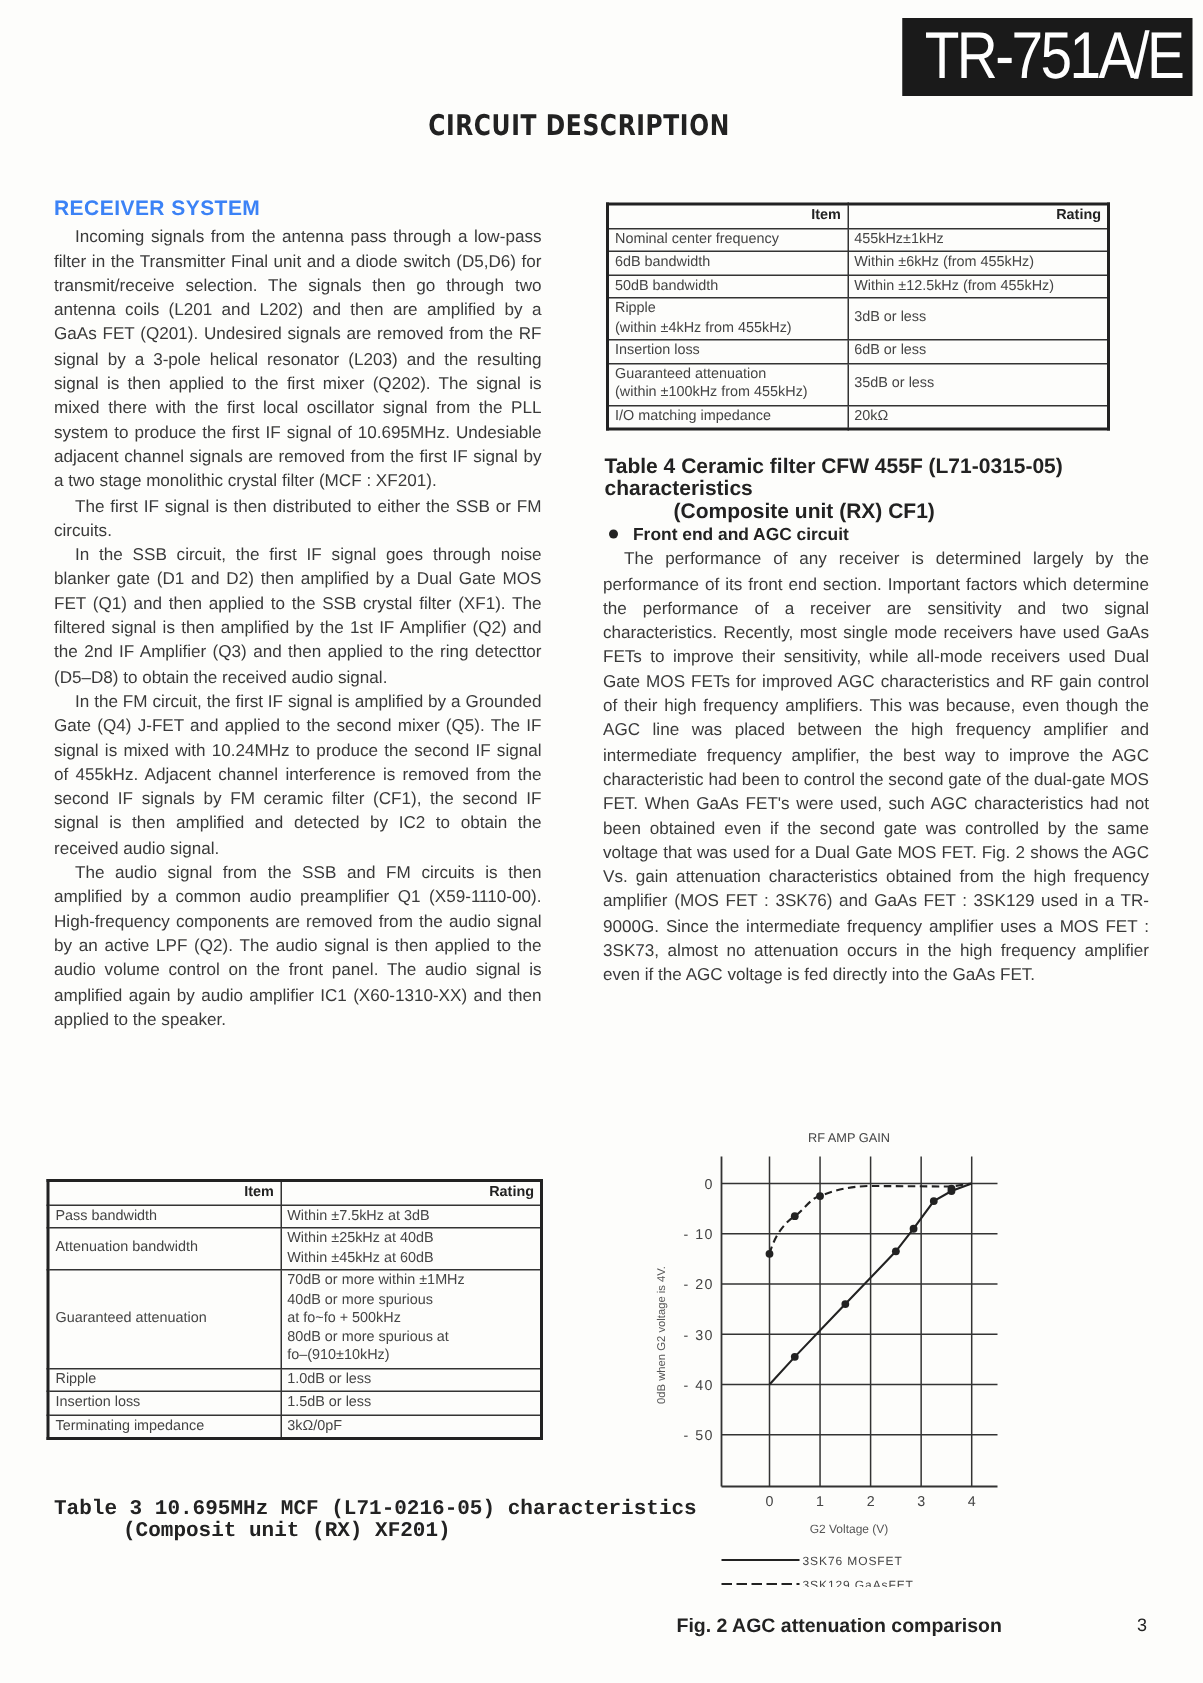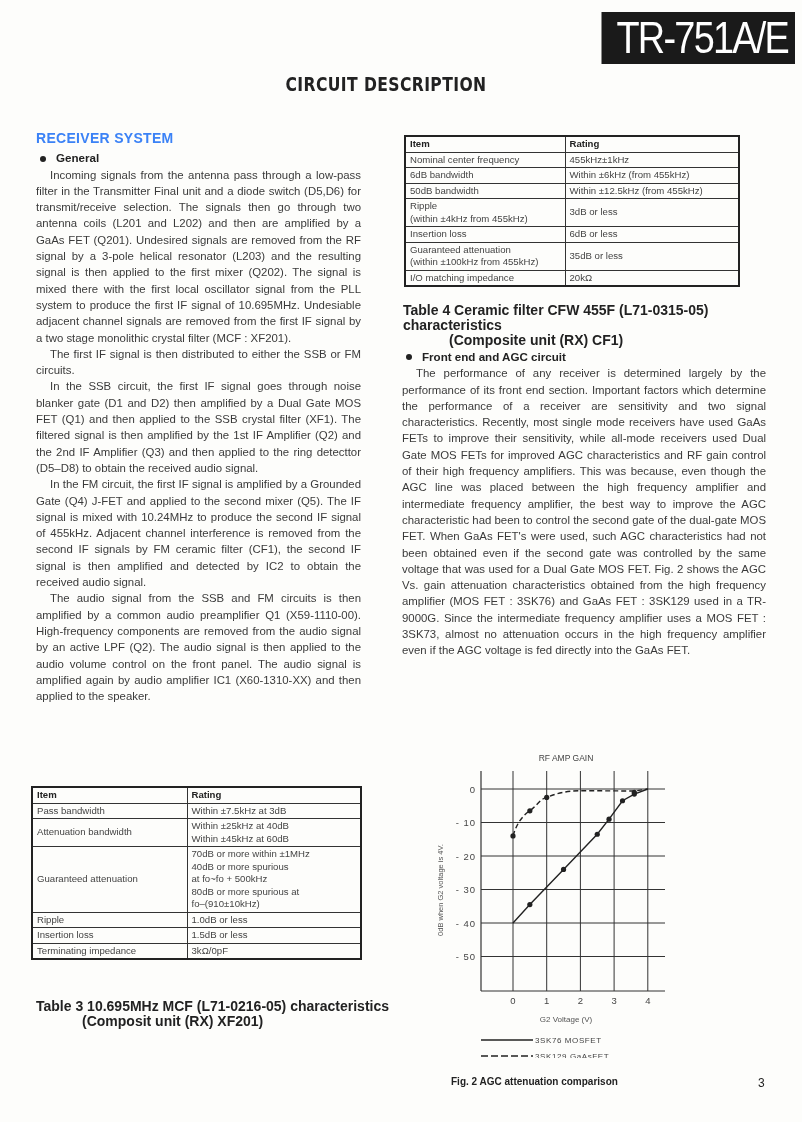--- a/index.html
+++ b/index.html
@@ -15,37 +15,36 @@
   .col { position: absolute; font-size: 11.4px; line-height: 16.3px; text-align: justify; }
   .col-left { left: 36px; top: 130px; width: 325px; }
   .col-right { left: 402px; width: 364px; }
   h2.section { font-size: 14px; font-weight: bold; margin: 0 0 4px 0; color: #3b82f6; letter-spacing: 0.3px; }
   h3.sub { font-size: 11.6px; font-weight: bold; margin: 0 0 0 0; color: #222; }
   h3.sub .bullet { display: inline-block; width: 6px; height: 6px; border-radius: 50%; background: #222;
          margin: 0 10px 1px 4px; vertical-align: middle; }
   p { margin: 0; text-indent: 14px; }
   table.spec { border-collapse: collapse; font-size: 9.6px; color: #444; position: absolute; }
   table.spec th, table.spec td { border: 1px solid #333; padding: 1px 4px; text-align: left; vertical-align: middle; line-height: 12.5px; }
-  table.spec th { text-align: left; font-weight: bold; color: #222; }
+  table.spec th { text-align: right; font-weight: bold; color: #222; }
   table.spec { border: 2px solid #222; }
   .caption { position: absolute; font-size: 14px; font-weight: bold; color: #222; line-height: 15px; }
   .caption .indent { display: block; padding-left: 46px; }
   .chart { position: absolute; left: 430px; top: 748px; width: 300px; height: 310px; }
-  .fig-caption { position: absolute; left: 451px; top: 1076px; font-size: 10px; font-weight: bold; color: #222; }
+  .fig-caption { position: absolute; left: 451px; top: 1076px; font-size: 13px; font-weight: bold; color: #222; }
   .page-num { position: absolute; left: 758px; top: 1076px; font-size: 12px; color: #222; }
 </style>
 </head>
 <body>
 
 <div class="model-badge">TR-751A/E</div>
 <div class="page-title">CIRCUIT DESCRIPTION</div>
 
 <div class="col col-left">
   <h2 class="section">RECEIVER SYSTEM</h2>
-  <h3 class="sub"><span class="bullet"></span><span>General</span></h3>
   <p>Incoming signals from the antenna pass through a low-pass filter in the Transmitter Final unit and a diode switch (D5,D6) for transmit/receive selection. The signals then go through two antenna coils (L201 and L202) and then are amplified by a GaAs FET (Q201). Undesired signals are removed from the RF signal by a 3-pole helical resonator (L203) and the resulting signal is then applied to the first mixer (Q202). The signal is mixed there with the first local oscillator signal from the PLL system to produce the first IF signal of 10.695MHz. Undesiable adjacent channel signals are removed from the first IF signal by a two stage monolithic crystal filter (MCF : XF201).</p>
   <p>The first IF signal is then distributed to either the SSB or FM circuits.</p>
   <p>In the SSB circuit, the first IF signal goes through noise blanker gate (D1 and D2) then amplified by a Dual Gate MOS FET (Q1) and then applied to the SSB crystal filter (XF1). The filtered signal is then amplified by the 1st IF Amplifier (Q2) and the 2nd IF Amplifier (Q3) and then applied to the ring detecttor (D5–D8) to obtain the received audio signal.</p>
   <p>In the FM circuit, the first IF signal is amplified by a Grounded Gate (Q4) J-FET and applied to the second mixer (Q5). The IF signal is mixed with 10.24MHz to produce the second IF signal of 455kHz. Adjacent channel interference is removed from the second IF signals by FM ceramic filter (CF1), the second IF signal is then amplified and detected by IC2 to obtain the received audio signal.</p>
   <p>The audio signal from the SSB and FM circuits is then amplified by a common audio preamplifier Q1 (X59-1110-00). High-frequency components are removed from the audio signal by an active LPF (Q2). The audio signal is then applied to the audio volume control on the front panel. The audio signal is amplified again by audio amplifier IC1 (X60-1310-XX) and then applied to the speaker.</p>
 </div>
 
 <table class="spec" style="left:31px; top:786px; width:331px;">
   <colgroup>
       <col style="width:155px">
@@ -77,21 +76,21 @@
       <tr>
         <td>Insertion loss</td>
         <td>1.5dB or less</td>
       </tr>
       <tr>
         <td>Terminating impedance</td>
         <td>3kΩ/0pF</td>
       </tr>
     </tbody>
 </table>
-<div class="caption" style="left:36px; top:999px;">
+<div class="caption" style="left:36px; top:999px;font-family:Liberation Mono, monospace;">
   <span>Table 3  10.695MHz MCF (L71-0216-05) characteristics</span>
   <span class="indent">(Composit unit (RX) XF201)</span>
 </div>
 
 <table class="spec" style="left:404px; top:135px; width:336px;">
   <colgroup>
       <col style="width:160px">
       <col>
     </colgroup>
   <thead>

